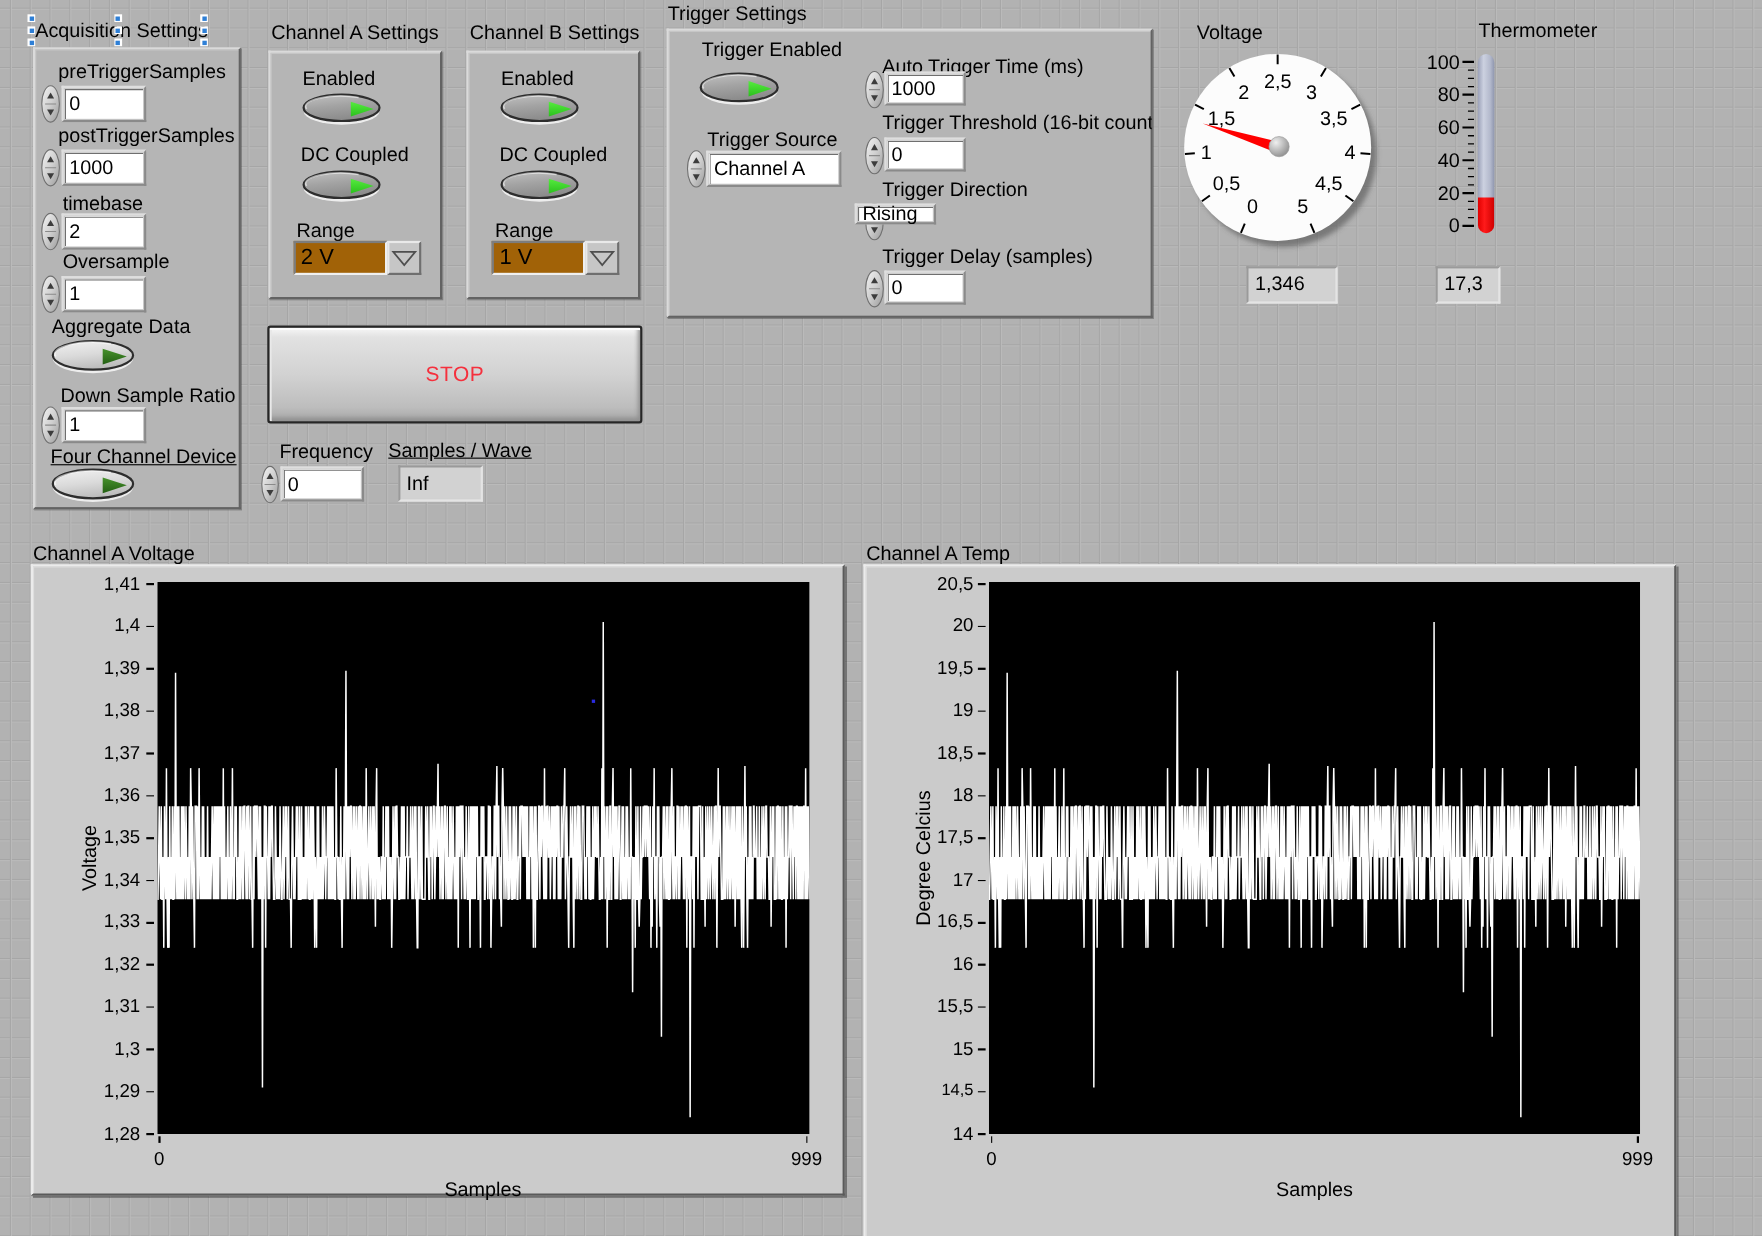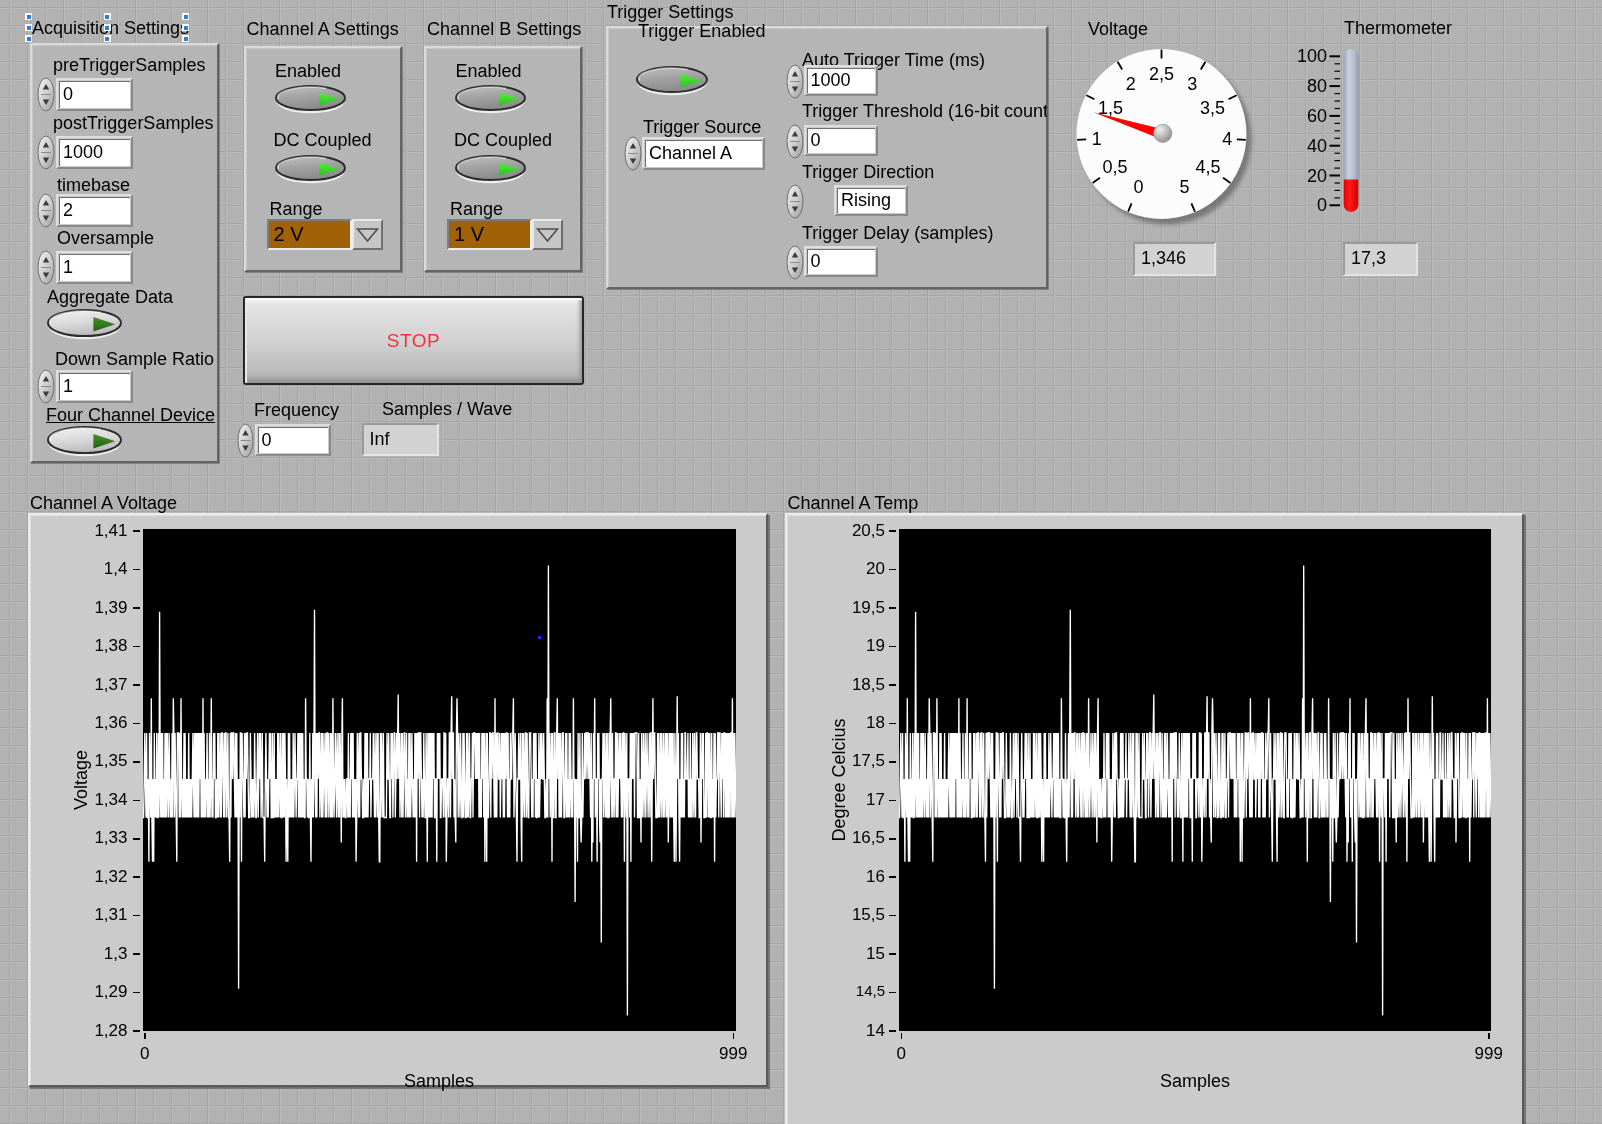--- a/index.html
+++ b/index.html
@@ -182,21 +182,21 @@
 <path d="M44.894999999999996 8.4 L44.894999999999996 21.84 L65.7 15.120000000000001 Z" fill="url(#trOn)"></path>
 </svg>
 <div class="lb" style="left:450.0px;top:200px;">Range</div>
 <div class="ddw" style="left:447.0px;top:219px;width:85px">1 V</div>
 <div class="ddb" style="left:532.0px;top:219px">
 <svg width="27" height="27" style="position:absolute;left:0;top:0">
 <path d="M3.5 8 L23.5 8 L13.5 20 Z" fill="#c6c6c6" stroke="#4f4f4f" stroke-width="1.6" stroke-linejoin="miter"></path>
 </svg>
   </div>
 <div class="lb" style="left:607px;top:3px;">Trigger Settings</div>
-<div class="lb" style="left:638px;top:22px;">Trigger Enabled</div>
+<div class="lb" style="left:638px;top:36px;">Trigger Enabled</div>
 <svg class="ab" style="left:635px;top:65px" width="74" height="36">
 <ellipse cx="37.0" cy="17.3" rx="35.0" ry="13.0" fill="#ededed"></ellipse>
 <ellipse cx="37.0" cy="14.5" rx="35.0" ry="12.5" fill="url(#tgOn)" stroke="#2d2d2d" stroke-width="2"></ellipse>
 <path d="M 4.8 15.5 A 32.4 9.9 0 0 1 52.75 4.6" fill="none" stroke="rgba(255,255,255,0.55)" stroke-width="1.5"></path>
 <path d="M45.51 8.7 L45.51 22.62 L66.60000000000001 15.66 Z" fill="url(#trOn)"></path>
 </svg>
 <div class="lb" style="left:643px;top:118px;">Trigger Source</div>
 <svg class="ab" style="left:623.5px;top:136px" width="18" height="35">
 <ellipse cx="9.0" cy="17.5" rx="8.0" ry="16.5" fill="url(#spg)" stroke="#6f6f6f" stroke-width="1"></ellipse>
 <line x1="4.0" y1="17.5" x2="14.0" y2="17.5" stroke="#8a8a8a" stroke-width="1"></line>
@@ -226,21 +226,21 @@
 <div class="ncOut" style="left:803.5px;top:124.5px;width:74px;height:31px">
 <div class="ncIn">0</div>
   </div>
 <div class="lb" style="left:802px;top:163px;">Trigger Direction</div>
 <svg class="ab" style="left:786px;top:184px" width="18" height="35">
 <ellipse cx="9.0" cy="17.5" rx="8.0" ry="16.5" fill="url(#spg)" stroke="#6f6f6f" stroke-width="1"></ellipse>
 <line x1="4.0" y1="17.5" x2="14.0" y2="17.5" stroke="#8a8a8a" stroke-width="1"></line>
 <path d="M5.8 12.5 L12.2 12.5 L9.0 7.0 Z" fill="#3c3c3c"></path>
 <path d="M5.8 22.5 L12.2 22.5 L9.0 28.0 Z" fill="#3c3c3c"></path>
 </svg>
-<div class="ncOut" style="left:834px;top:185px;width:74px;height:31px">
+<div class="ncOut" style="left:777px;top:185px;width:74px;height:19px">
 <div class="ncIn">Rising</div>
   </div>
 <div class="lb" style="left:802px;top:223.5px;">Trigger Delay (samples)</div>
 <svg class="ab" style="left:786px;top:245px" width="18" height="35">
 <ellipse cx="9.0" cy="17.5" rx="8.0" ry="16.5" fill="url(#spg)" stroke="#6f6f6f" stroke-width="1"></ellipse>
 <line x1="4.0" y1="17.5" x2="14.0" y2="17.5" stroke="#8a8a8a" stroke-width="1"></line>
 <path d="M5.8 12.5 L12.2 12.5 L9.0 7.0 Z" fill="#3c3c3c"></path>
 <path d="M5.8 22.5 L12.2 22.5 L9.0 28.0 Z" fill="#3c3c3c"></path>
 </svg>
 <div class="ncOut" style="left:803.5px;top:246px;width:74px;height:31px">
@@ -250,21 +250,21 @@
 <div class="lb" style="left:254px;top:401px;">Frequency</div>
 <svg class="ab" style="left:236.5px;top:423px" width="17" height="35">
 <ellipse cx="8.5" cy="17.5" rx="7.5" ry="16.5" fill="url(#spg)" stroke="#6f6f6f" stroke-width="1"></ellipse>
 <line x1="3.5" y1="17.5" x2="13.5" y2="17.5" stroke="#8a8a8a" stroke-width="1"></line>
 <path d="M5.3 12.5 L11.7 12.5 L8.5 7.0 Z" fill="#3c3c3c"></path>
 <path d="M5.3 22.5 L11.7 22.5 L8.5 28.0 Z" fill="#3c3c3c"></path>
 </svg>
 <div class="ncOut" style="left:254.5px;top:424px;width:76px;height:32px">
 <div class="ncIn">0</div>
   </div>
-<div class="lb" style="left:382px;top:400px;">Samples / Wave</div>
+<div class="lb" style="left:353px;top:400px;text-decoration:underline;">Samples / Wave</div>
 <div class="indOut" style="left:361.5px;top:422.5px;width:77px;height:33px">
 <div class="indIn">Inf</div>
   </div>
 <svg class="ab" style="left:1040px;top:15px" width="250" height="235">
     <circle cx="126.5" cy="124.5" r="85.0" fill="rgba(82,82,82,0.6)" filter="url(#blur2)"></circle>
     <circle cx="121.5" cy="119.0" r="85.0" fill="#fcfcfc"></circle>
     <line x1="91.6" y1="188.3" x2="88.1" y2="196.6" stroke="#000" stroke-width="1.8"></line>
     <line x1="59.9" y1="162.7" x2="52.6" y2="167.9" stroke="#000" stroke-width="1.8"></line>
     <line x1="46.2" y1="124.3" x2="37.2" y2="124.9" stroke="#000" stroke-width="1.8"></line>
     <line x1="54.4" y1="84.3" x2="46.4" y2="80.2" stroke="#000" stroke-width="1.8"></line>
@@ -321,21 +321,21 @@
     <line x1="54.5" y1="115.8" x2="60" y2="115.8" stroke="#000" stroke-width="1.2"></line>
     <line x1="54.5" y1="108.4" x2="60" y2="108.4" stroke="#000" stroke-width="1.2"></line>
     <line x1="54.5" y1="93.5" x2="60" y2="93.5" stroke="#000" stroke-width="1.2"></line>
     <line x1="54.5" y1="86.0" x2="60" y2="86.0" stroke="#000" stroke-width="1.2"></line>
     <line x1="54.5" y1="78.6" x2="60" y2="78.6" stroke="#000" stroke-width="1.2"></line>
     <line x1="54.5" y1="63.7" x2="60" y2="63.7" stroke="#000" stroke-width="1.2"></line>
     <line x1="54.5" y1="56.2" x2="60" y2="56.2" stroke="#000" stroke-width="1.2"></line>
     <line x1="54.5" y1="48.8" x2="60" y2="48.8" stroke="#000" stroke-width="1.2"></line>
   </svg>
 <div class="lb" style="left:1344px;top:19px;text-align:center;">Thermometer</div>
-<div class="indOut" style="left:1343px;top:241.5px;width:75px;height:34px">
+<div class="indOut" style="left:1305px;top:241.5px;width:59px;height:34px">
 <div class="indIn">17,3</div>
   </div>
 <div class="lb" style="left:30.0px;top:493.5px">Channel A Voltage</div>
 <div class="chbox" style="left:27.5px;top:513px;width:740.5px;height:573.5px">
     <svg style="position:absolute;left:113px;top:14px" width="593" height="502">
       <rect width="593" height="502" fill="#000"></rect>
       <path d="M0.0,288.5 L0.6,288.5 L1.2,250.0 L1.8,203.9 L2.4,250.0 L3.0,288.5 L3.6,203.9 L4.2,288.5 L4.7,288.5 L5.3,250.0 L5.9,332.7 L6.5,203.9 L7.1,250.0 L7.7,288.5 L8.3,169.3 L8.9,288.5 L9.5,332.7 L10.1,250.0 L10.7,332.7 L11.3,203.9 L11.9,288.5 L12.5,250.0 L13.1,288.5 L13.7,203.9 L14.2,288.5 L14.8,288.5 L15.4,203.9 L16.0,288.5 L16.6,82.7 L17.2,250.0 L17.8,288.5 L18.4,203.9 L19.0,288.5 L19.6,203.9 L20.2,288.5 L20.8,250.0 L21.4,288.5 L22.0,203.9 L22.6,288.5 L23.2,203.9 L23.7,288.5 L24.3,203.9 L24.9,250.0 L25.5,288.5 L26.1,203.9 L26.7,250.0 L27.3,288.5 L27.9,250.0 L28.5,288.5 L29.1,203.9 L29.7,288.5 L30.3,169.3 L30.9,203.9 L31.5,288.5 L32.1,203.9 L32.6,250.0 L33.2,288.5 L33.8,332.7 L34.4,203.9 L35.0,203.9 L35.6,203.9 L36.2,288.5 L36.8,203.9 L37.4,288.5 L38.0,169.3 L38.6,250.0 L39.2,288.5 L39.8,250.0 L40.4,288.5 L41.0,203.9 L41.6,288.5 L42.1,203.9 L42.7,288.5 L43.3,250.0 L43.9,288.5 L44.5,250.0 L45.1,288.5 L45.7,203.9 L46.3,288.5 L46.9,250.0 L47.5,288.5 L48.1,250.0 L48.7,288.5 L49.3,250.0 L49.9,203.9 L50.5,250.0 L51.0,288.5 L51.6,203.9 L52.2,288.5 L52.8,203.9 L53.4,288.5 L54.0,203.9 L54.6,288.5 L55.2,203.9 L55.8,288.5 L56.4,203.9 L57.0,250.0 L57.6,203.9 L58.2,288.5 L58.8,203.9 L59.4,288.5 L60.0,169.3 L60.5,288.5 L61.1,203.9 L61.7,288.5 L62.3,250.0 L62.9,288.5 L63.5,250.0 L64.1,203.9 L64.7,288.5 L65.3,250.0 L65.9,288.5 L66.5,203.9 L67.1,288.5 L67.7,250.0 L68.3,169.3 L68.9,288.5 L69.5,250.0 L70.0,288.5 L70.6,203.9 L71.2,250.0 L71.8,203.9 L72.4,288.5 L73.0,288.5 L73.6,250.0 L74.2,288.5 L74.8,203.9 L75.4,288.5 L76.0,203.9 L76.6,250.0 L77.2,288.5 L77.8,203.9 L78.4,288.5 L78.9,203.9 L79.5,203.9 L80.1,250.0 L80.7,288.5 L81.3,203.9 L81.9,288.5 L82.5,203.9 L83.1,203.9 L83.7,288.5 L84.3,250.0 L84.9,203.9 L85.5,288.5 L86.1,288.5 L86.7,332.7 L87.3,203.9 L87.9,288.5 L88.4,203.9 L89.0,203.9 L89.6,250.0 L90.2,203.9 L90.8,203.9 L91.4,250.0 L92.0,288.5 L92.6,203.9 L93.2,288.5 L93.8,203.9 L94.4,288.5 L95.0,250.0 L95.6,459.7 L96.2,250.0 L96.8,288.5 L97.3,203.9 L97.9,203.9 L98.5,332.7 L99.1,203.9 L99.7,250.0 L100.3,250.0 L100.9,288.5 L101.5,203.9 L102.1,288.5 L102.7,203.9 L103.3,250.0 L103.9,203.9 L104.5,203.9 L105.1,250.0 L105.7,288.5 L106.3,288.5 L106.8,288.5 L107.4,203.9 L108.0,250.0 L108.6,288.5 L109.2,250.0 L109.8,288.5 L110.4,250.0 L111.0,288.5 L111.6,203.9 L112.2,250.0 L112.8,288.5 L113.4,288.5 L114.0,250.0 L114.6,203.9 L115.2,288.5 L115.8,250.0 L116.3,203.9 L116.9,250.0 L117.5,203.9 L118.1,288.5 L118.7,250.0 L119.3,203.9 L119.9,288.5 L120.5,288.5 L121.1,288.5 L121.7,332.7 L122.3,250.0 L122.9,203.9 L123.5,250.0 L124.1,288.5 L124.7,250.0 L125.2,288.5 L125.8,250.0 L126.4,203.9 L127.0,250.0 L127.6,203.9 L128.2,288.5 L128.8,288.5 L129.4,203.9 L130.0,288.5 L130.6,288.5 L131.2,203.9 L131.8,288.5 L132.4,250.0 L133.0,288.5 L133.6,250.0 L134.2,288.5 L134.7,203.9 L135.3,288.5 L135.9,203.9 L136.5,250.0 L137.1,288.5 L137.7,203.9 L138.3,288.5 L138.9,288.5 L139.5,203.9 L140.1,288.5 L140.7,203.9 L141.3,288.5 L141.9,203.9 L142.5,250.0 L143.1,332.7 L143.6,250.0 L144.2,288.5 L144.8,332.7 L145.4,203.9 L146.0,288.5 L146.6,203.9 L147.2,288.5 L147.8,250.0 L148.4,288.5 L149.0,250.0 L149.6,288.5 L150.2,203.9 L150.8,288.5 L151.4,250.0 L152.0,203.9 L152.6,250.0 L153.1,288.5 L153.7,250.0 L154.3,250.0 L154.9,203.9 L155.5,288.5 L156.1,203.9 L156.7,288.5 L157.3,203.9 L157.9,288.5 L158.5,203.9 L159.1,288.5 L159.7,203.9 L160.3,288.5 L160.9,250.0 L161.5,288.5 L162.1,288.5 L162.6,169.3 L163.2,250.0 L163.8,250.0 L164.4,288.5 L165.0,250.0 L165.6,288.5 L166.2,288.5 L166.8,203.9 L167.4,288.5 L168.0,332.7 L168.6,250.0 L169.2,288.5 L169.8,203.9 L170.4,288.5 L171.0,203.9 L171.5,80.8 L172.1,250.0 L172.7,288.5 L173.3,203.9 L173.9,288.5 L174.5,203.9 L175.1,250.0 L175.7,203.9 L176.3,203.9 L176.9,288.5 L177.5,250.0 L178.1,203.9 L178.7,288.5 L179.3,203.9 L179.9,288.5 L180.5,250.0 L181.0,203.9 L181.6,250.0 L182.2,288.5 L182.8,203.9 L183.4,288.5 L184.0,203.9 L184.6,203.9 L185.2,288.5 L185.8,203.9 L186.4,250.0 L187.0,288.5 L187.6,203.9 L188.2,288.5 L188.8,203.9 L189.4,288.5 L189.9,169.3 L190.5,250.0 L191.1,288.5 L191.7,250.0 L192.3,203.9 L192.9,250.0 L193.5,288.5 L194.1,203.9 L194.7,250.0 L195.3,288.5 L195.9,203.9 L196.5,288.5 L197.1,203.9 L197.7,250.0 L198.3,313.5 L198.9,203.9 L199.4,169.3 L200.0,288.5 L200.6,250.0 L201.2,288.5 L201.8,250.0 L202.4,288.5 L203.0,288.5 L203.6,250.0 L204.2,250.0 L204.8,288.5 L205.4,203.9 L206.0,288.5 L206.6,250.0 L207.2,288.5 L207.8,203.9 L208.4,250.0 L208.9,203.9 L209.5,288.5 L210.1,203.9 L210.7,288.5 L211.3,250.0 L211.9,288.5 L212.5,250.0 L213.1,332.7 L213.7,288.5 L214.3,203.9 L214.9,250.0 L215.5,288.5 L216.1,203.9 L216.7,288.5 L217.3,203.9 L217.8,203.9 L218.4,250.0 L219.0,250.0 L219.6,288.5 L220.2,288.5 L220.8,250.0 L221.4,288.5 L222.0,203.9 L222.6,288.5 L223.2,203.9 L223.8,288.5 L224.4,203.9 L225.0,288.5 L225.6,250.0 L226.2,250.0 L226.8,250.0 L227.3,203.9 L227.9,288.5 L228.5,250.0 L229.1,250.0 L229.7,250.0 L230.3,203.9 L230.9,250.0 L231.5,288.5 L232.1,203.9 L232.7,288.5 L233.3,250.0 L233.9,203.9 L234.5,288.5 L235.1,203.9 L235.7,288.5 L236.3,332.7 L236.8,332.7 L237.4,203.9 L238.0,288.5 L238.6,203.9 L239.2,250.0 L239.8,288.5 L240.4,203.9 L241.0,288.5 L241.6,288.5 L242.2,288.5 L242.8,288.5 L243.4,288.5 L244.0,203.9 L244.6,250.0 L245.2,250.0 L245.7,203.9 L246.3,250.0 L246.9,288.5 L247.5,288.5 L248.1,203.9 L248.7,250.0 L249.3,203.9 L249.9,288.5 L250.5,250.0 L251.1,203.9 L251.7,203.9 L252.3,288.5 L252.9,250.0 L253.5,203.9 L254.1,250.0 L254.7,203.9 L255.2,165.4 L255.8,250.0 L256.4,203.9 L257.0,288.5 L257.6,250.0 L258.2,203.9 L258.8,288.5 L259.4,203.9 L260.0,288.5 L260.6,250.0 L261.2,203.9 L261.8,203.9 L262.4,288.5 L263.0,250.0 L263.6,203.9 L264.1,288.5 L264.7,250.0 L265.3,288.5 L265.9,203.9 L266.5,288.5 L267.1,203.9 L267.7,288.5 L268.3,250.0 L268.9,203.9 L269.5,250.0 L270.1,288.5 L270.7,250.0 L271.3,288.5 L271.9,203.9 L272.5,288.5 L273.1,203.9 L273.6,332.7 L274.2,203.9 L274.8,250.0 L275.4,203.9 L276.0,203.9 L276.6,288.5 L277.2,203.9 L277.8,203.9 L278.4,250.0 L279.0,288.5 L279.6,250.0 L280.2,288.5 L280.8,203.9 L281.4,250.0 L282.0,288.5 L282.6,288.5 L283.1,203.9 L283.7,250.0 L284.3,332.7 L284.9,203.9 L285.5,288.5 L286.1,203.9 L286.7,288.5 L287.3,203.9 L287.9,288.5 L288.5,203.9 L289.1,288.5 L289.7,203.9 L290.3,250.0 L290.9,203.9 L291.5,288.5 L292.0,288.5 L292.6,250.0 L293.2,250.0 L293.8,332.7 L294.4,203.9 L295.0,250.0 L295.6,203.9 L296.2,250.0 L296.8,203.9 L297.4,288.5 L298.0,288.5 L298.6,250.0 L299.2,250.0 L299.8,250.0 L300.4,288.5 L301.0,203.9 L301.5,203.9 L302.1,288.5 L302.7,203.9 L303.3,332.7 L303.9,288.5 L304.5,250.0 L305.1,250.0 L305.7,288.5 L306.3,203.9 L306.9,203.9 L307.5,288.5 L308.1,203.9 L308.7,167.3 L309.3,250.0 L309.9,203.9 L310.4,203.9 L311.0,288.5 L311.6,250.0 L312.2,288.5 L312.8,313.5 L313.4,203.9 L314.0,169.3 L314.6,203.9 L315.2,288.5 L315.8,203.9 L316.4,250.0 L317.0,288.5 L317.6,203.9 L318.2,250.0 L318.8,288.5 L319.4,288.5 L319.9,203.9 L320.5,288.5 L321.1,203.9 L321.7,250.0 L322.3,288.5 L322.9,288.5 L323.5,203.9 L324.1,288.5 L324.7,203.9 L325.3,288.5 L325.9,250.0 L326.5,203.9 L327.1,288.5 L327.7,288.5 L328.3,250.0 L328.9,250.0 L329.4,203.9 L330.0,288.5 L330.6,203.9 L331.2,203.9 L331.8,203.9 L332.4,250.0 L333.0,203.9 L333.6,250.0 L334.2,203.9 L334.8,250.0 L335.4,203.9 L336.0,288.5 L336.6,203.9 L337.2,288.5 L337.8,250.0 L338.3,288.5 L338.9,203.9 L339.5,250.0 L340.1,203.9 L340.7,288.5 L341.3,203.9 L341.9,332.7 L342.5,250.0 L343.1,203.9 L343.7,332.7 L344.3,203.9 L344.9,288.5 L345.5,288.5 L346.1,250.0 L346.7,203.9 L347.3,203.9 L347.8,288.5 L348.4,203.9 L349.0,250.0 L349.6,203.9 L350.2,203.9 L350.8,250.0 L351.4,288.5 L352.0,169.3 L352.6,288.5 L353.2,203.9 L353.8,288.5 L354.4,203.9 L355.0,203.9 L355.6,250.0 L356.2,250.0 L356.7,203.9 L357.3,288.5 L357.9,250.0 L358.5,203.9 L359.1,250.0 L359.7,203.9 L360.3,288.5 L360.9,203.9 L361.5,288.5 L362.1,203.9 L362.7,250.0 L363.3,203.9 L363.9,203.9 L364.5,288.5 L365.1,203.9 L365.7,288.5 L366.2,250.0 L366.8,288.5 L367.4,203.9 L368.0,250.0 L368.6,250.0 L369.2,203.9 L369.8,203.9 L370.4,169.3 L371.0,288.5 L371.6,250.0 L372.2,203.9 L372.8,250.0 L373.4,288.5 L374.0,332.7 L374.6,250.0 L375.2,250.0 L375.7,203.9 L376.3,250.0 L376.9,250.0 L377.5,203.9 L378.1,288.5 L378.7,332.7 L379.3,203.9 L379.9,288.5 L380.5,203.9 L381.1,250.0 L381.7,288.5 L382.3,203.9 L382.9,203.9 L383.5,288.5 L384.1,203.9 L384.6,250.0 L385.2,288.5 L385.8,288.5 L386.4,203.9 L387.0,203.9 L387.6,203.9 L388.2,250.0 L388.8,288.5 L389.4,250.0 L390.0,288.5 L390.6,203.9 L391.2,250.0 L391.8,203.9 L392.4,288.5 L393.0,203.9 L393.6,288.5 L394.1,288.5 L394.7,250.0 L395.3,288.5 L395.9,203.9 L396.5,288.5 L397.1,250.0 L397.7,203.9 L398.3,250.0 L398.9,203.9 L399.5,250.0 L400.1,250.0 L400.7,203.9 L401.3,250.0 L401.9,288.5 L402.5,288.5 L403.1,250.0 L403.6,288.5 L404.2,169.3 L404.8,288.5 L405.4,36.5 L406.0,250.0 L406.6,203.9 L407.2,288.5 L407.8,250.0 L408.4,203.9 L409.0,332.7 L409.6,203.9 L410.2,288.5 L410.8,288.5 L411.4,203.9 L412.0,203.9 L412.5,288.5 L413.1,288.5 L413.7,203.9 L414.3,169.3 L414.9,250.0 L415.5,203.9 L416.1,288.5 L416.7,203.9 L417.3,288.5 L417.9,203.9 L418.5,288.5 L419.1,250.0 L419.7,203.9 L420.3,203.9 L420.9,288.5 L421.5,288.5 L422.0,250.0 L422.6,203.9 L423.2,288.5 L423.8,203.9 L424.4,288.5 L425.0,250.0 L425.6,288.5 L426.2,203.9 L426.8,288.5 L427.4,203.9 L428.0,250.0 L428.6,288.5 L429.2,250.0 L429.8,288.5 L430.4,169.3 L430.9,250.0 L431.5,250.0 L432.1,373.1 L432.7,250.0 L433.3,288.5 L433.9,250.0 L434.5,332.7 L435.1,203.9 L435.7,288.5 L436.3,288.5 L436.9,203.9 L437.5,288.5 L438.1,313.5 L438.7,288.5 L439.3,203.9 L439.9,288.5 L440.4,250.0 L441.0,250.0 L441.6,203.9 L442.2,250.0 L442.8,203.9 L443.4,203.9 L444.0,250.0 L444.6,203.9 L445.2,203.9 L445.8,250.0 L446.4,203.9 L447.0,250.0 L447.6,288.5 L448.2,203.9 L448.8,332.7 L449.4,250.0 L449.9,313.5 L450.5,203.9 L451.1,250.0 L451.7,169.3 L452.3,288.5 L452.9,250.0 L453.5,250.0 L454.1,332.7 L454.7,203.9 L455.3,250.0 L455.9,203.9 L456.5,288.5 L457.1,313.5 L457.7,250.0 L458.3,413.5 L458.8,250.0 L459.4,250.0 L460.0,203.9 L460.6,288.5 L461.2,203.9 L461.8,250.0 L462.4,288.5 L463.0,203.9 L463.6,288.5 L464.2,203.9 L464.8,288.5 L465.4,288.5 L466.0,203.9 L466.6,288.5 L467.2,203.9 L467.8,169.3 L468.3,250.0 L468.9,288.5 L469.5,203.9 L470.1,288.5 L470.7,250.0 L471.3,250.0 L471.9,288.5 L472.5,203.9 L473.1,203.9 L473.7,288.5 L474.3,203.9 L474.9,288.5 L475.5,250.0 L476.1,203.9 L476.7,250.0 L477.2,203.9 L477.8,250.0 L478.4,288.5 L479.0,203.9 L479.6,288.5 L480.2,203.9 L480.8,203.9 L481.4,332.7 L482.0,203.9 L482.6,250.0 L483.2,288.5 L483.8,203.9 L484.4,486.6 L485.0,250.0 L485.6,250.0 L486.2,250.0 L486.7,288.5 L487.3,203.9 L487.9,332.7 L488.5,203.9 L489.1,250.0 L489.7,203.9 L490.3,250.0 L490.9,203.9 L491.5,288.5 L492.1,203.9 L492.7,203.9 L493.3,203.9 L493.9,203.9 L494.5,288.5 L495.1,288.5 L495.7,203.9 L496.2,288.5 L496.8,288.5 L497.4,250.0 L498.0,313.5 L498.6,203.9 L499.2,288.5 L499.8,250.0 L500.4,203.9 L501.0,288.5 L501.6,250.0 L502.2,203.9 L502.8,288.5 L503.4,250.0 L504.0,203.9 L504.6,250.0 L505.1,288.5 L505.7,250.0 L506.3,203.9 L506.9,288.5 L507.5,203.9 L508.1,203.9 L508.7,332.7 L509.3,250.0 L509.9,169.3 L510.5,250.0 L511.1,203.9 L511.7,203.9 L512.3,250.0 L512.9,288.5 L513.5,288.5 L514.1,288.5 L514.6,203.9 L515.2,288.5 L515.8,203.9 L516.4,288.5 L517.0,250.0 L517.6,203.9 L518.2,288.5 L518.8,203.9 L519.4,250.0 L520.0,288.5 L520.6,203.9 L521.2,288.5 L521.8,250.0 L522.4,203.9 L523.0,288.5 L523.5,203.9 L524.1,288.5 L524.7,203.9 L525.3,313.5 L525.9,250.0 L526.5,203.9 L527.1,288.5 L527.7,203.9 L528.3,288.5 L528.9,203.9 L529.5,288.5 L530.1,203.9 L530.7,288.5 L531.3,332.7 L531.9,203.9 L532.5,250.0 L533.0,332.7 L533.6,250.0 L534.2,167.3 L534.8,250.0 L535.4,203.9 L536.0,288.5 L536.6,332.7 L537.2,250.0 L537.8,288.5 L538.4,203.9 L539.0,288.5 L539.6,203.9 L540.2,288.5 L540.8,250.0 L541.4,288.5 L542.0,203.9 L542.5,203.9 L543.1,250.0 L543.7,250.0 L544.3,250.0 L544.9,203.9 L545.5,288.5 L546.1,250.0 L546.7,288.5 L547.3,203.9 L547.9,288.5 L548.5,250.0 L549.1,288.5 L549.7,203.9 L550.3,250.0 L550.9,288.5 L551.4,203.9 L552.0,250.0 L552.6,288.5 L553.2,203.9 L553.8,203.9 L554.4,250.0 L555.0,250.0 L555.6,250.0 L556.2,288.5 L556.8,288.5 L557.4,203.9 L558.0,313.5 L558.6,250.0 L559.2,203.9 L559.8,250.0 L560.4,203.9 L560.9,288.5 L561.5,288.5 L562.1,288.5 L562.7,203.9 L563.3,288.5 L563.9,203.9 L564.5,203.9 L565.1,288.5 L565.7,203.9 L566.3,288.5 L566.9,203.9 L567.5,288.5 L568.1,288.5 L568.7,203.9 L569.3,288.5 L569.8,250.0 L570.4,288.5 L571.0,203.9 L571.6,332.7 L572.2,203.9 L572.8,288.5 L573.4,250.0 L574.0,250.0 L574.6,203.9 L575.2,203.9 L575.8,288.5 L576.4,203.9 L577.0,203.9 L577.6,250.0 L578.2,288.5 L578.8,203.9 L579.3,250.0 L579.9,203.9 L580.5,288.5 L581.1,203.9 L581.7,203.9 L582.3,288.5 L582.9,203.9 L583.5,288.5 L584.1,203.9 L584.7,288.5 L585.3,203.9 L585.9,288.5 L586.5,203.9 L587.1,288.5 L587.7,203.9 L588.3,203.9 L588.8,288.5 L589.4,169.3 L590.0,288.5 L590.6,203.9 L591.2,288.5 L591.8,203.9 L592.4,250.0 L593.0,288.5" fill="none" stroke="#fff" stroke-width="1.35"></path>
     </svg>
     <div style="position:absolute;right:638.5px;top:5.7px;font-size:17px;white-space:nowrap">1,41</div>
     <div style="position:absolute;left:103px;top:15.4px;width:7px;height:1.6px;background:#000"></div>

